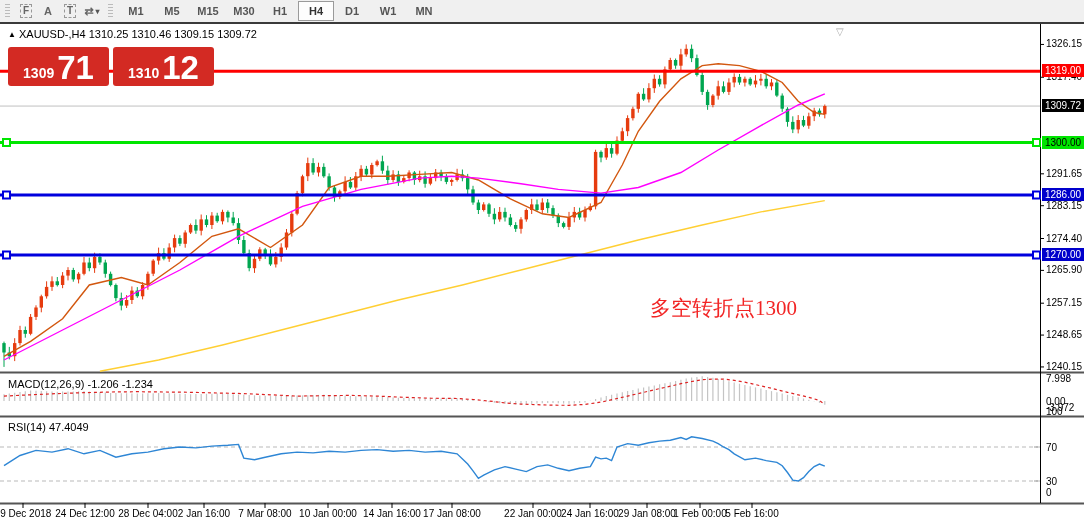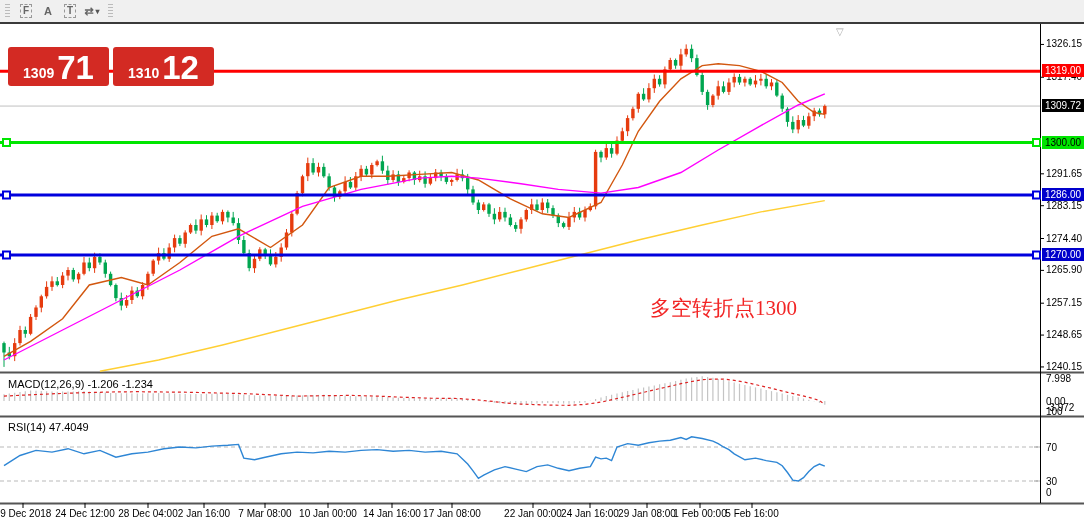--- a/index.html
+++ b/index.html
@@ -59,20 +59,31 @@
         <div class="toolicon">
           <span class="dashedbox">F</span>
         </div>
         <div class="toolicon">A</div>
         <div class="toolicon">
           <span class="dashedbox">T</span>
         </div>
         <div class="toolicon">⇄<span class="caret">▾</span></div>
       </div>
     <div class="grip"></div>
+    <div id="tfs" style="display: flex;">
+        <div class="tbtn">M1</div>
+        <div class="tbtn">M5</div>
+        <div class="tbtn">M15</div>
+        <div class="tbtn">M30</div>
+        <div class="tbtn">H1</div>
+        <div class="tbtn active">H4</div>
+        <div class="tbtn">D1</div>
+        <div class="tbtn">W1</div>
+        <div class="tbtn">MN</div>
+      </div>
   </div>
   <div id="toolbar-sep-line"></div>
 
   <svg id="chart-svg" width="1084" height="529">
       <line x1="0" y1="372.5" x2="1084" y2="372.5" stroke="#555" stroke-width="2"></line>
       <line x1="0" y1="416.5" x2="1084" y2="416.5" stroke="#555" stroke-width="2"></line>
       <line x1="0" y1="503.5" x2="1084" y2="503.5" stroke="#555" stroke-width="2"></line>
       <line x1="1040.5" y1="24" x2="1040.5" y2="503" stroke="#000" stroke-width="1"></line>
       <line x1="0" y1="106.0499999999999" x2="1040" y2="106.0499999999999" stroke="#c0c0c0" stroke-width="1"></line>
       <g stroke-width="1">
@@ -580,20 +591,25 @@
       <line x1="328" y1="503" x2="328" y2="508" stroke="#000"></line>
       <line x1="392" y1="503" x2="392" y2="508" stroke="#000"></line>
       <line x1="452" y1="503" x2="452" y2="508" stroke="#000"></line>
       <line x1="533" y1="503" x2="533" y2="508" stroke="#000"></line>
       <line x1="590" y1="503" x2="590" y2="508" stroke="#000"></line>
       <line x1="647" y1="503" x2="647" y2="508" stroke="#000"></line>
       <line x1="700" y1="503" x2="700" y2="508" stroke="#000"></line>
       <line x1="752" y1="503" x2="752" y2="508" stroke="#000"></line>
     </svg>
 
+  <div id="chart-title">
+    <span class="tri">▲</span>
+    <span>XAUUSD-,H4</span>
+    <span>1310.25 1310.46 1309.15 1309.72</span>
+  </div>
   <div id="scroll-marker">▽</div>
 
   <div id="oneclick">
     <div id="oc-row2">
       <div class="bigquote" id="quote-sell">
         <span class="small">1309</span>
         <span class="big">71</span>
       </div>
       <div class="bigquote" id="quote-buy">
         <span class="small">1310</span>

